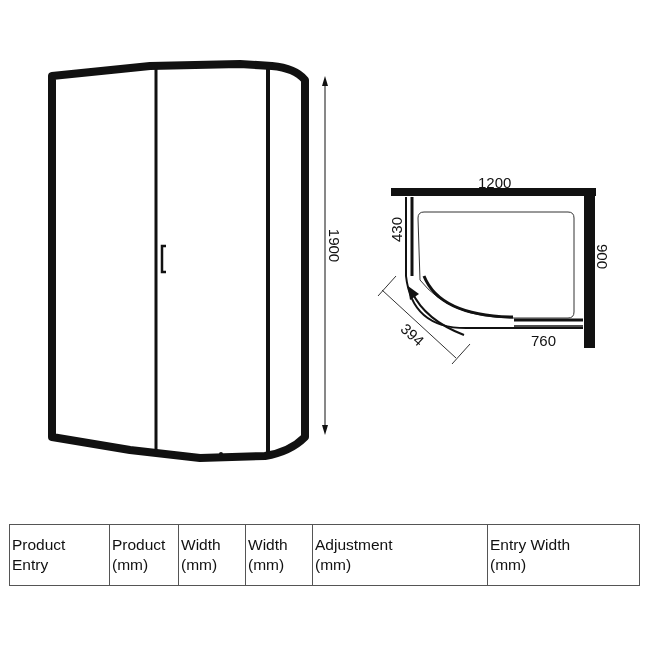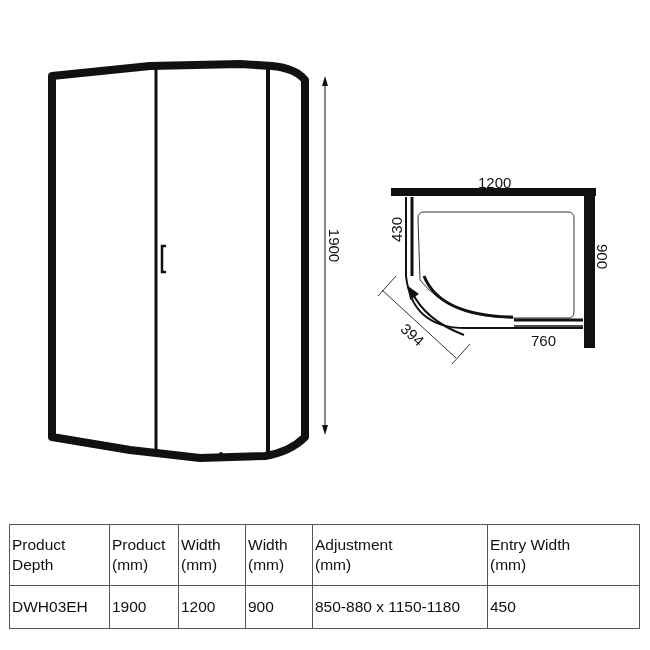--- a/index.html
+++ b/index.html
@@ -57,29 +57,21 @@
 
 <div class="lbl" style="left:478px;top:175px;">1200</div>
 <div class="lbl rot90" style="left:590px;top:249px;">900</div>
 <div class="lbl rot-90" style="left:384px;top:222px;">430</div>
 <div class="lbl" style="left:531px;top:333px;">760</div>
 <div class="lbl" style="left:400px;top:327px;transform:rotate(42deg);">394</div>
 
 <table class="spec">
   <tbody>
       <tr class="head">
-    <td style="width:95px"><span>Product</span><br><span>Depth</span></td>
+    <td style="width:95px"><span>Product</span><br><span>Entry</span></td>
     <td style="width:64px"><span>Product</span><br><span>(mm)</span></td>
     <td style="width:62px"><span>Width</span><br><span>(mm)</span></td>
     <td style="width:62px"><span>Width</span><br><span>(mm)</span></td>
     <td style="width:170px"><span>Adjustment</span><br><span>(mm)</span></td>
     <td><span>Entry Width</span><br><span>(mm)</span></td>
   </tr>
-  <tr class="row">
-    <td>DWH03EH</td>
-    <td>1900</td>
-    <td>1200</td>
-    <td>900</td>
-    <td>850-880 x 1150-1180</td>
-    <td>450</td>
-  </tr>
 </tbody>
   </table>
 
 </body></html>

